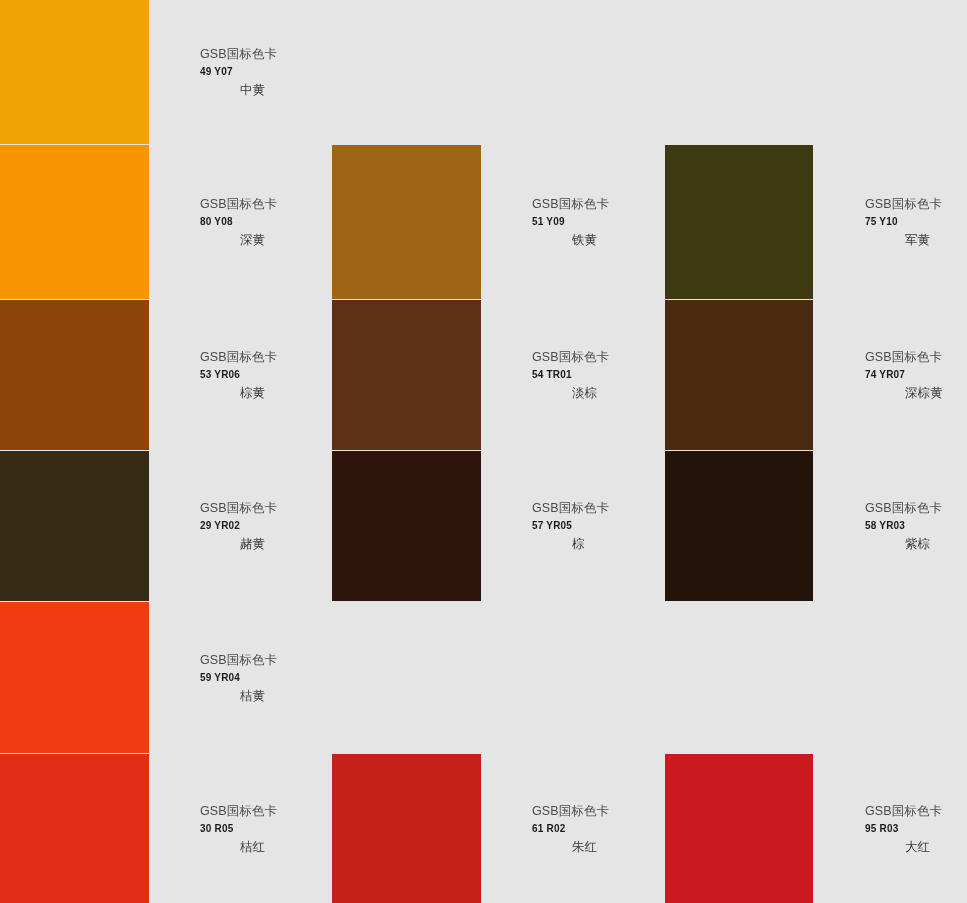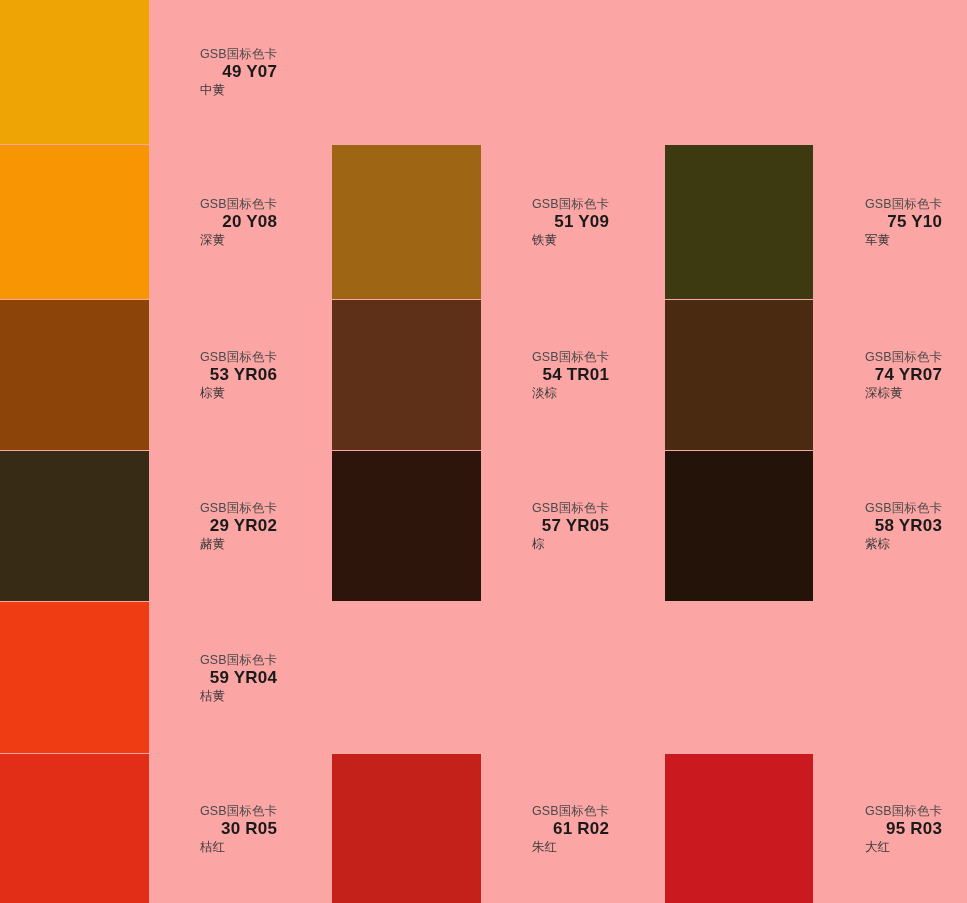--- a/index.html
+++ b/index.html
@@ -12,21 +12,21 @@
     width: 967px;
     height: 903px;
     font-family: "Liberation Sans", "DejaVu Sans", sans-serif;
     overflow: hidden;
   }
 
   .color-grid {
     position: relative;
     width: 967px;
     height: 903px;
-    background: #fca5a5;
+    background: #e5e5e5;
   }
 
   
   .grid-row {
     position: absolute;
     left: 0;
     width: 967px;
   }
 
   
@@ -53,31 +53,31 @@
     line-height: 18px;
   }
 
   .cap-brand {
     font-size: 12.5px;
     color: #4a4a4a;
     letter-spacing: 0.1px;
   }
 
   .cap-code {
-    font-size: 17px;
+    font-size: 10px;
     font-weight: bold;
     color: #1a1a1a;
     letter-spacing: 0.2px;
-    text-align: right;
   }
 
   .cap-name {
     font-size: 12.5px;
     color: #3a3a3a;
     letter-spacing: 0.1px;
+    margin-left: 40px;
   }
 
   
   .col-0 { left: 0px;   width: 332px; }
   .col-1 { left: 332px; width: 333px; }
   .col-2 { left: 665px; width: 302px; }
 
   
   .col-1 .swatch { width: 149px; }
   .col-2 .swatch { width: 148px; }
@@ -104,21 +104,21 @@
       
       
     </div>
   </div>
 
   <div class="grid-row" style="top: 145px; height: 154px;">
     <div class="cell col-0">
       <div class="swatch" style="background: rgb(247, 149, 2);"></div>
       <div class="caption">
         <div class="cap-brand">GSB国标色卡</div>
-        <div class="cap-code">20 Y08</div>
+        <div class="cap-code">80 Y08</div>
         <div class="cap-name">深黄</div>
       </div>
     </div>
     <div class="cell col-1">
       <div class="swatch" style="background: rgb(158, 102, 20);"></div>
       <div class="caption">
         <div class="cap-brand">GSB国标色卡</div>
         <div class="cap-code">51 Y09</div>
         <div class="cap-name">铁黄</div>
       </div>

